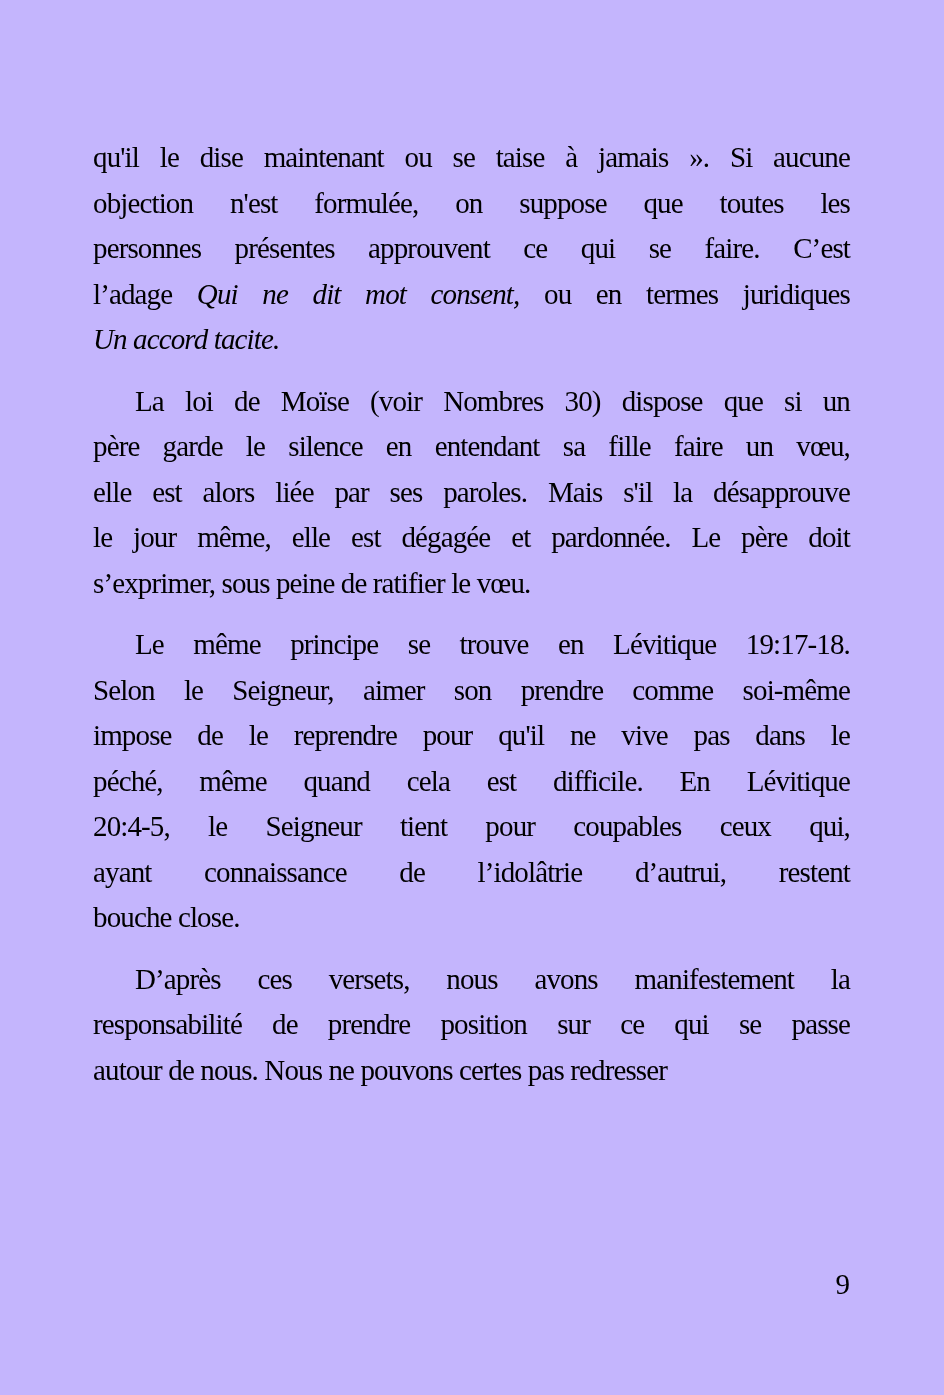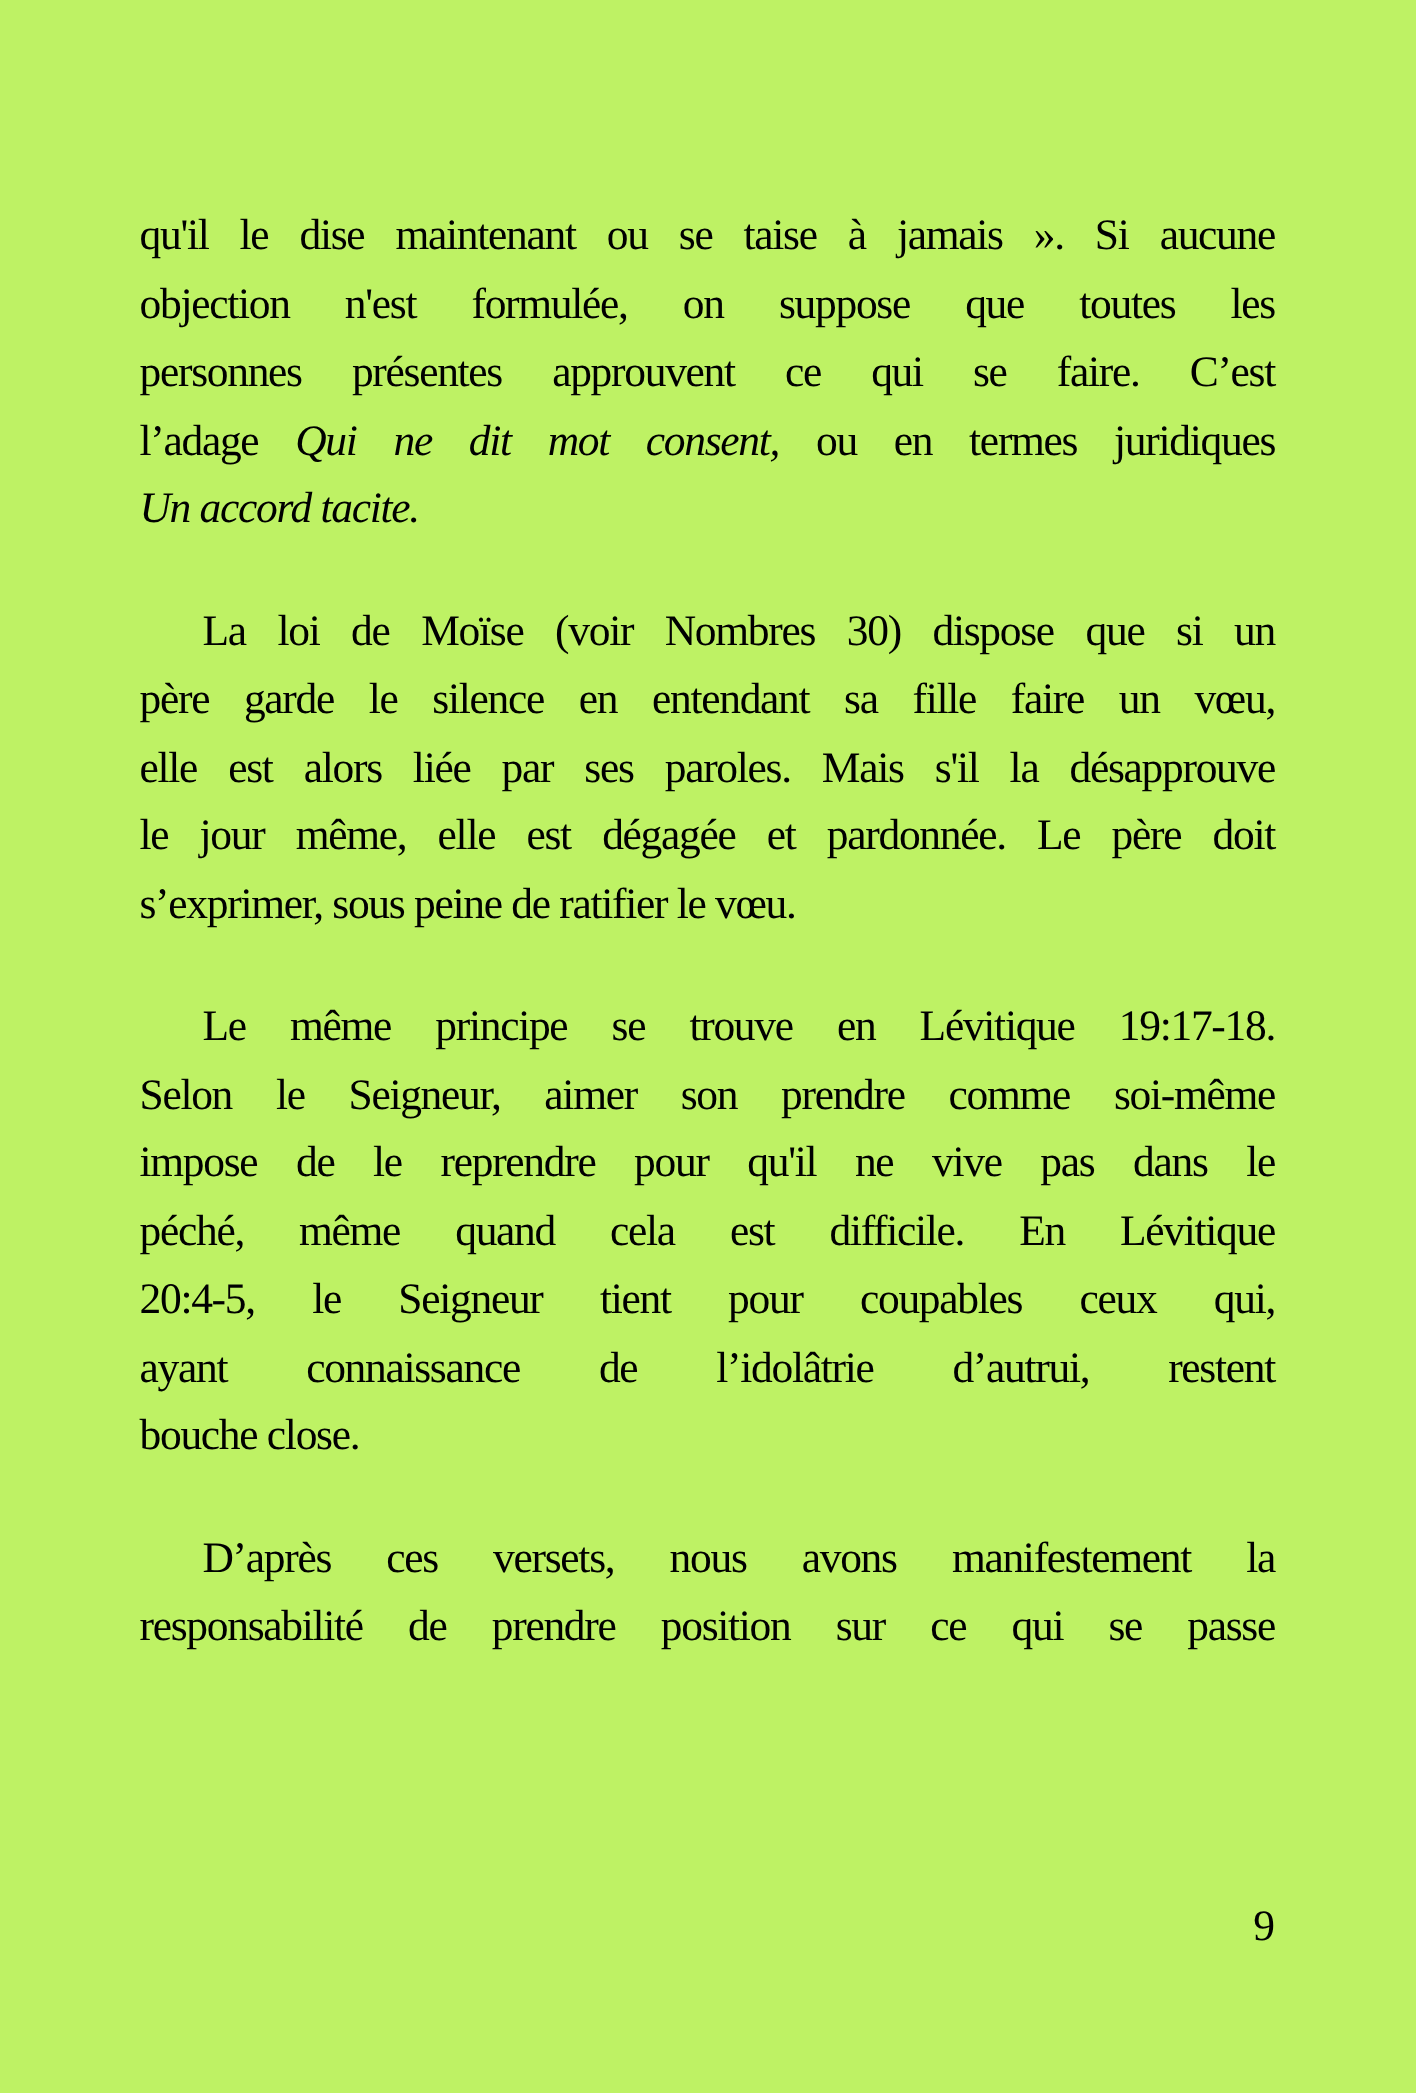--- a/index.html
+++ b/index.html
@@ -10,34 +10,34 @@
   body {
     width: 944px;
     height: 1395px;
     font-family: "Liberation Serif", "DejaVu Serif", serif;
     color: #000000;
   }
   .page {
     position: relative;
     width: 944px;
     height: 1395px;
-    background: #bef264;
+    background: #c4b5fd;
     overflow: hidden;
   }
   .text-block {
     position: absolute;
     top: 135px;
     left: 93px;
     right: 94px;
     font-size: 29px;
     line-height: 45.5px;
     letter-spacing: -0.03em;
   }
   .paragraph + .paragraph {
-    margin-top: 36px;
+    margin-top: 16px;
   }
   .line {
     text-align: justify;
     text-align-last: justify;
   }
   .line.last {
     text-align-last: left;
   }
   .line.indent {
     text-indent: 42px;
@@ -77,16 +77,17 @@
         <div class="line"><span>Selon le Seigneur, aimer son prendre comme soi-même</span></div>
         <div class="line"><span>impose de le reprendre pour qu'il ne vive pas dans le</span></div>
         <div class="line"><span>péché, même quand cela est difficile. En Lévitique</span></div>
         <div class="line"><span>20:4-5, le Seigneur tient pour coupables ceux qui,</span></div>
         <div class="line"><span>ayant connaissance de l’idolâtrie d’autrui, restent</span></div>
         <div class="line last"><span>bouche close.</span></div>
       </div>
       <div class="paragraph">
         <div class="line indent"><span>D’après ces versets, nous avons manifestement la</span></div>
         <div class="line"><span>responsabilité de prendre position sur ce qui se passe</span></div>
+        <div class="line last"><span>autour de nous. Nous ne pouvons certes pas redresser</span></div>
       </div>
     </div>
   <div class="page-number">9</div>
 </div>
 
 </body></html>

